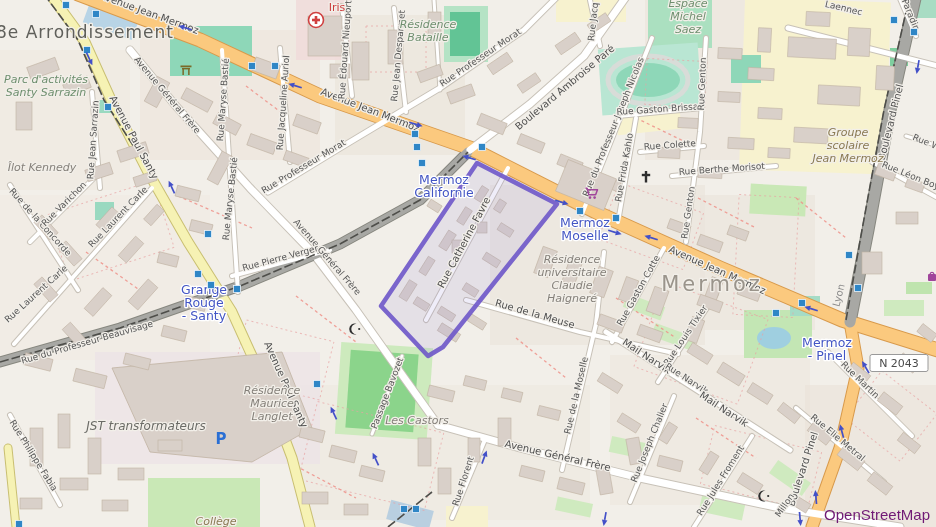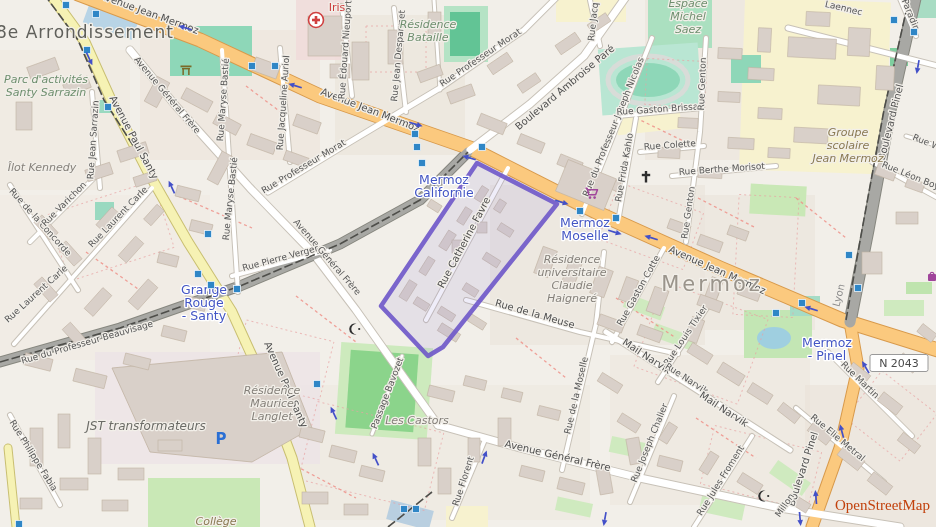--- a/index.html
+++ b/index.html
@@ -10,21 +10,21 @@
   .lbl-street-sm{font-size:9px;fill:#575757;}
   .lbl-district{font-size:17px;fill:#5f5f5a;letter-spacing:1px;}
   .lbl-district-xl{font-size:21px;fill:#9a948b;letter-spacing:3px;}
   .lbl-place{font-size:11px;font-style:italic;fill:#85807a;}
   .lbl-place-dark{font-size:12px;font-style:italic;fill:#6b6b66;}
   .lbl-place-green{font-size:11px;font-style:italic;fill:#6f8f6f;}
   .lbl-school{font-size:11px;font-style:italic;fill:#8a7a52;}
   .lbl-transit{font-size:12.5px;fill:#4355c4;stroke:#ffffff;}
   .lbl-red{font-size:11px;fill:#cc3b3b;}
   .lbl-gray{font-size:10px;fill:#8a8a8a;}
-  .attribution{position:absolute;right:6px;bottom:13px;font-size:15px;color:#c2410c;font-family:Liberation Serif, serif;}
+  .attribution{position:absolute;right:6px;bottom:4px;font-size:15px;color:#701a75;font-family:Liberation Sans, sans-serif;}
 </style>
 </head>
 <body>
 
 <div class="stage">
   <svg id="map-svg" viewBox="0 0 936 527" width="936" height="527">
       <g>
         <rect x="0" y="50" width="130" height="140" transform="rotate(0 65 120)" fill="#efe7df" opacity="0.6"></rect>
         <rect x="140" y="30" width="180" height="130" transform="rotate(0 230 95)" fill="#ece3da" opacity="0.6"></rect>
         <rect x="0" y="195" width="210" height="165" transform="rotate(0 105 277.5)" fill="#f0eae2" opacity="0.6"></rect>

